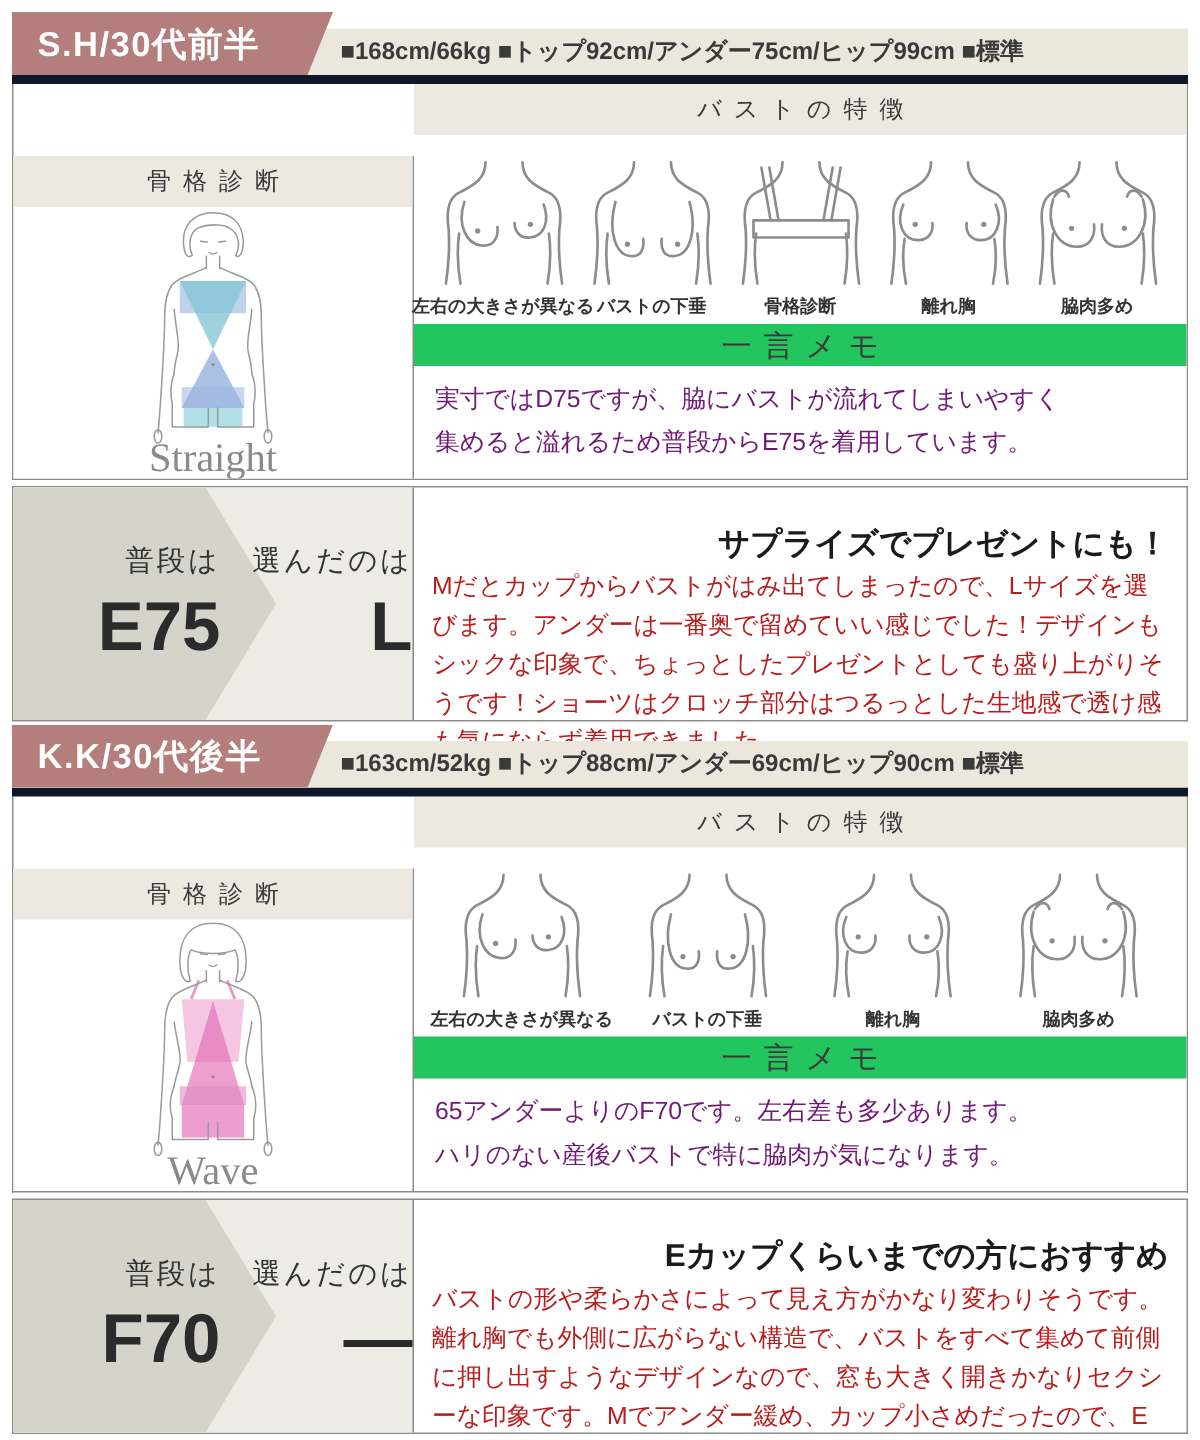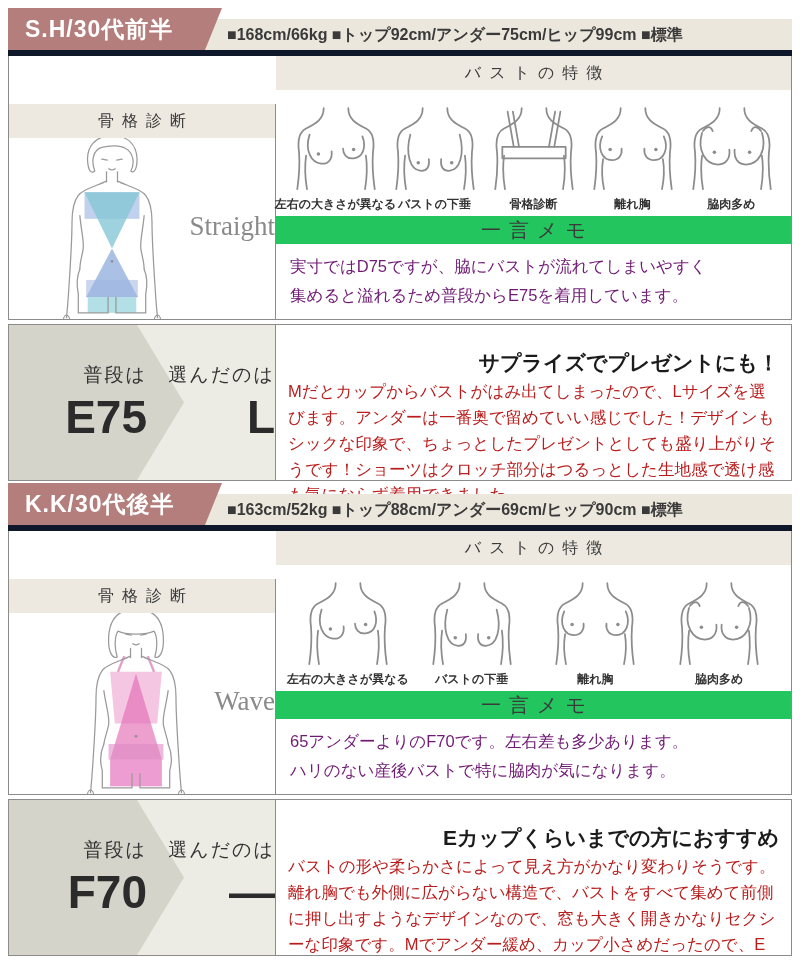--- a/index.html
+++ b/index.html
@@ -16,21 +16,21 @@
     color:#ffffff;font-weight:bold;font-size:23px;line-height:42px;padding-left:17px;box-sizing:border-box;letter-spacing:1px;}
   .hdr-meas{position:absolute;left:219px;right:4px;bottom:0;height:31px;line-height:31px;
     font-weight:bold;font-size:16px;color:#3a3a3a;white-space:nowrap;overflow:hidden;}
 
   
   .cols{display:flex;height:264px;border:1px solid #8b8b89;border-top:none;box-sizing:border-box;}
   .col-left{width:267px;border-right:1px solid #8b8b89;box-sizing:border-box;display:flex;flex-direction:column;background:#fff;margin-top:48px;}
   .col-right{flex:1;display:flex;flex-direction:column;background:#fff;min-width:0;}
   .col-head{height:34px;flex:0 0 34px;background:#ede9e0;display:flex;align-items:center;justify-content:center;
     font-size:16px;color:#3a3a3a;letter-spacing:8px;text-indent:8px;}
-  .figure-area{flex:1;display:flex;align-items:center;justify-content:flex-end;overflow:hidden;}
+  .figure-area{flex:1;display:flex;flex-direction:column;align-items:center;justify-content:flex-end;overflow:hidden;}
   .figure-type{font-family:"Liberation Serif","DejaVu Serif",serif;font-size:27px;color:#8a8a8a;line-height:1;margin-top:-4px;}
 
   .busts{height:126px;flex:0 0 126px;display:flex;justify-content:space-between;align-items:flex-end;padding:0 10px;box-sizing:border-box;}
   .bust{display:flex;flex-direction:column;align-items:center;justify-content:flex-end;flex:1;min-width:0;}
   .bust-label{font-size:12px;font-weight:bold;color:#333;white-space:nowrap;line-height:1;margin:3px 0 6px;}
   .memo-head{height:28px;flex:0 0 28px;background:#22c55e;display:flex;align-items:center;justify-content:center;
     font-size:20px;color:#3a3a3a;letter-spacing:8px;text-indent:8px;}
   .memo-body{flex:1;padding:8px 14px 0;font-size:16.5px;line-height:1.75;color:#701a75;}
 
   

